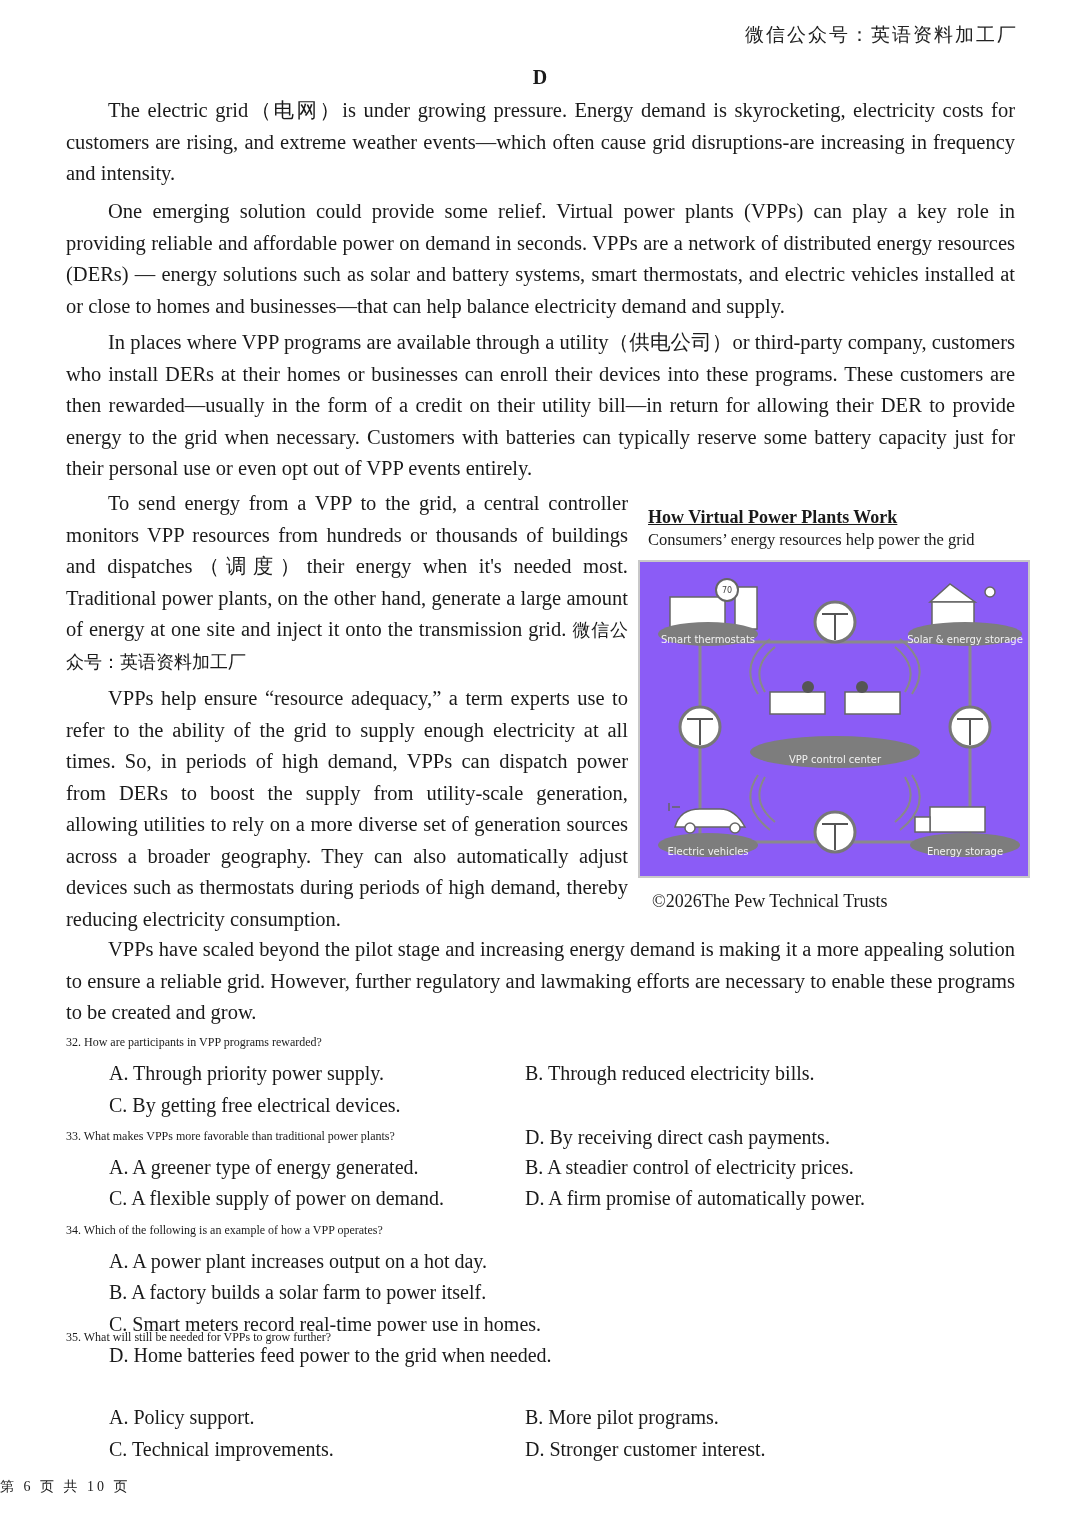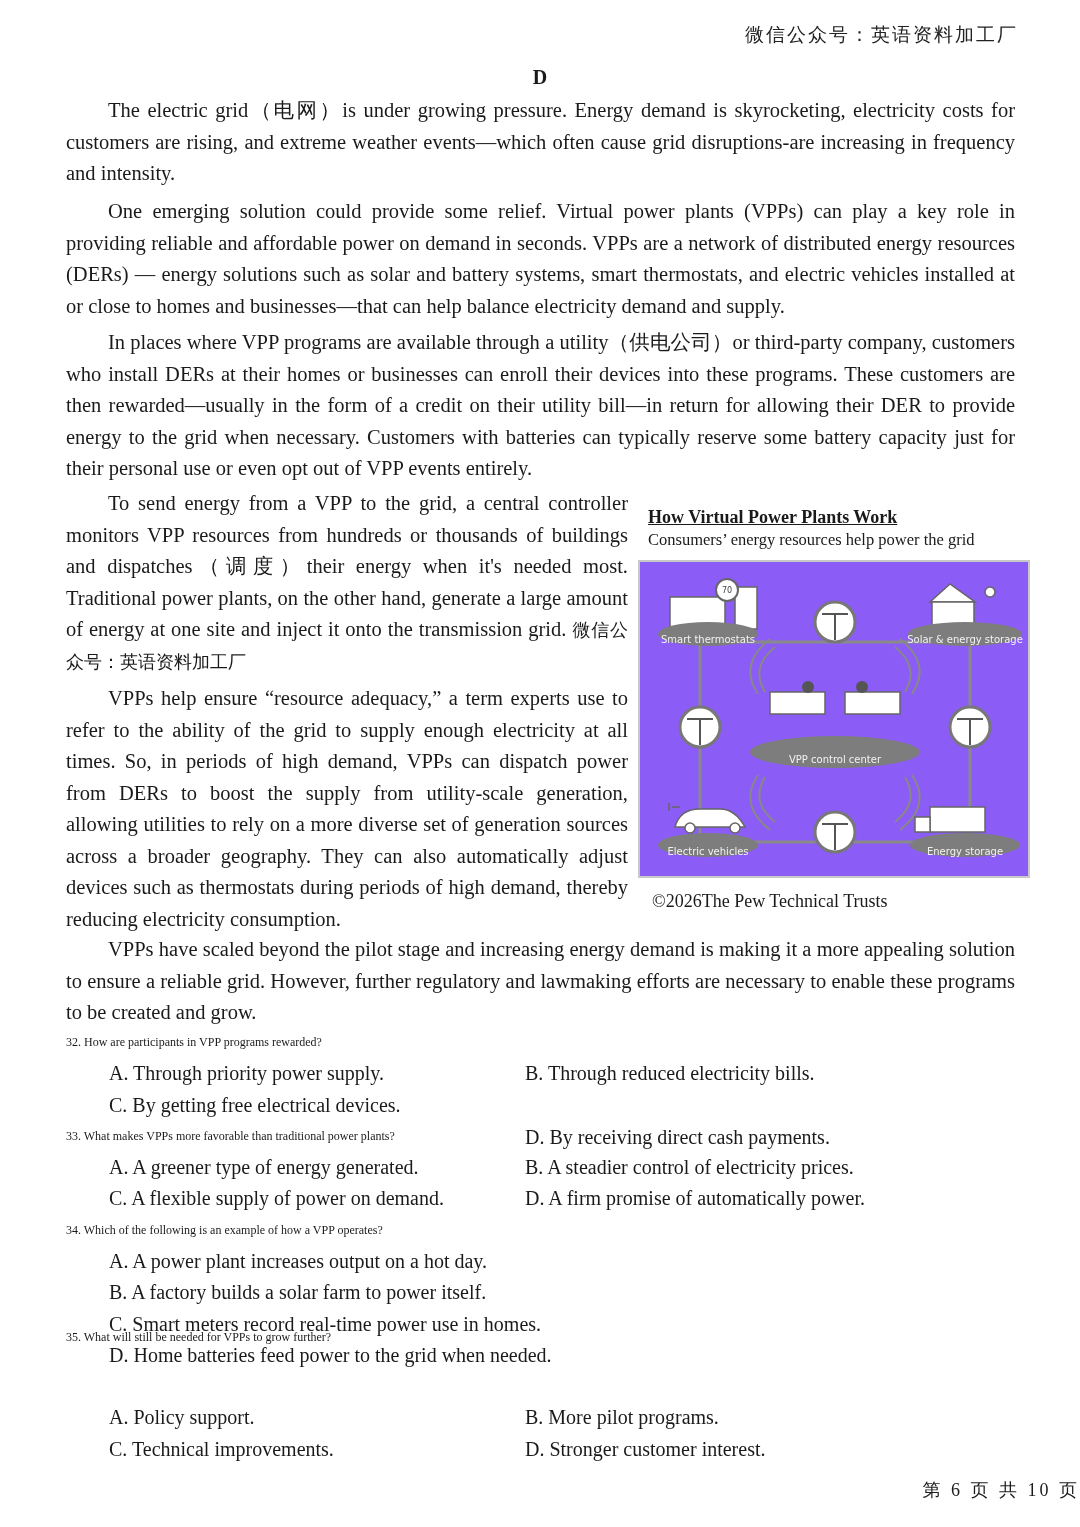--- a/index.html
+++ b/index.html
@@ -12,21 +12,21 @@
   .narrow { width: 562px; }
   .cn { font-family: "DejaVu Sans", sans-serif; font-size: 18px; }
   .fig-title { position: absolute; left: 648px; top: 507px; font-weight: bold; font-size: 18px; text-decoration: underline; }
   .fig-sub { position: absolute; left: 648px; top: 530px; font-size: 16.5px; }
   .fig-box { position: absolute; left: 638px; top: 560px; width: 388px; height: 314px; border: 2px solid #c8c8c8; background: #8b5cf6; }
   .credit { position: absolute; left: 652px; top: 891px; font-size: 18px; }
   .q { position: absolute; left: 66px; font-size: 12px; line-height: 31px; }
   .opt { position: absolute; font-size: 20px; line-height: 31px; }
   .colA { left: 109px; }
   .colB { left: 525px; }
-  .footer { position: absolute; top: 1478px; left: 0; width: 1080px; text-align: right; font-size: 18px; letter-spacing: 3px; }
+  .footer { position: absolute; top: 1478px; left: 0; width: 1080px; text-align: left; font-size: 14px; letter-spacing: 3px; }
   svg text { font-family: "DejaVu Sans", sans-serif; }
 </style>
 </head>
 <body>
 
 <div class="header">微信公众号：英语资料加工厂</div>
 <div class="section">D</div>
 
 <div class="p" style="top:95px;"><span class="ind"></span><span>The electric grid（电网）is under growing pressure. Energy demand is skyrocketing, electricity costs for customers are rising, and extreme weather events—which often cause grid disruptions-are increasing in frequency and intensity.</span></div>
 <div class="p" style="top:196px;"><span class="ind"></span><span>One emerging solution could provide some relief. Virtual power plants (VPPs) can play a key role in providing reliable and affordable power on demand in seconds. VPPs are a network of distributed energy resources (DERs) — energy solutions such as solar and battery systems, smart thermostats, and electric vehicles installed at or close to homes and businesses—that can help balance electricity demand and supply.</span></div>

